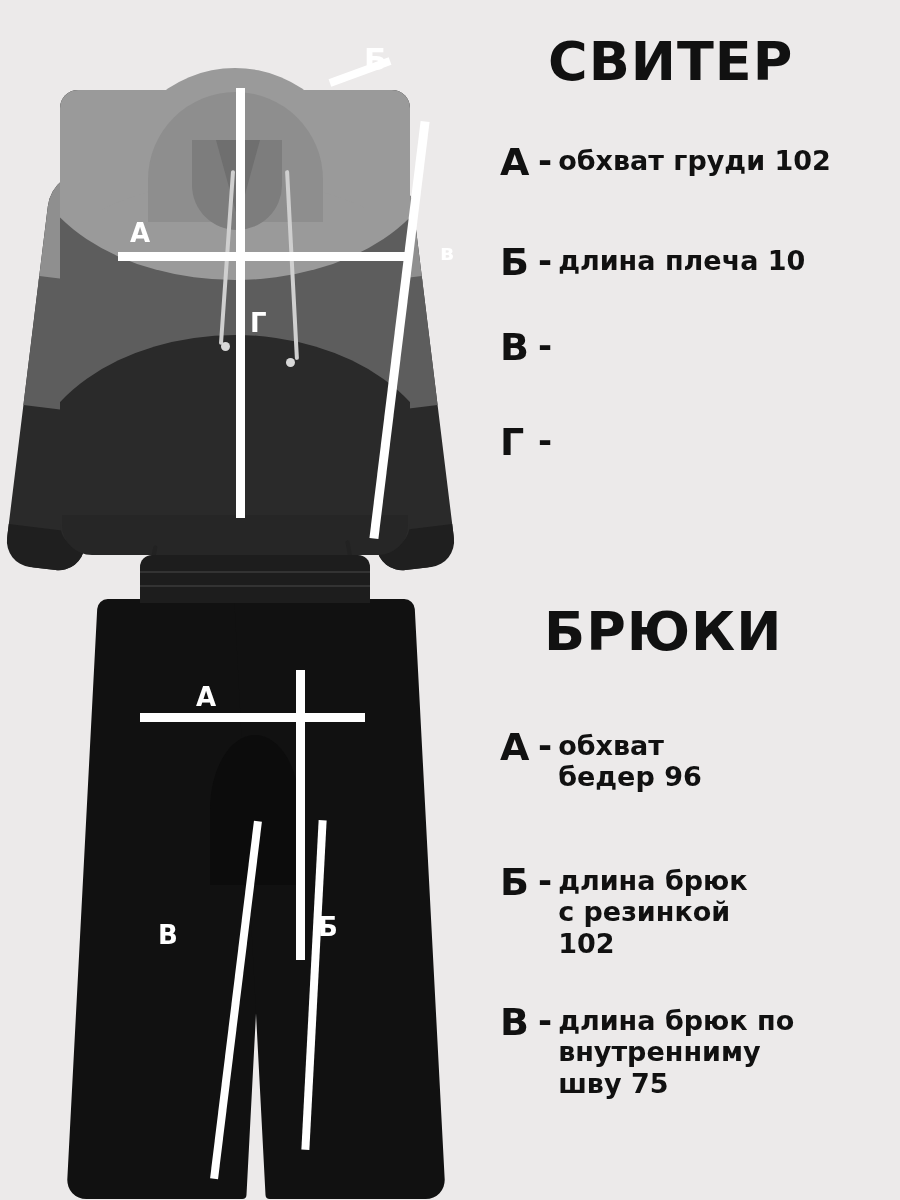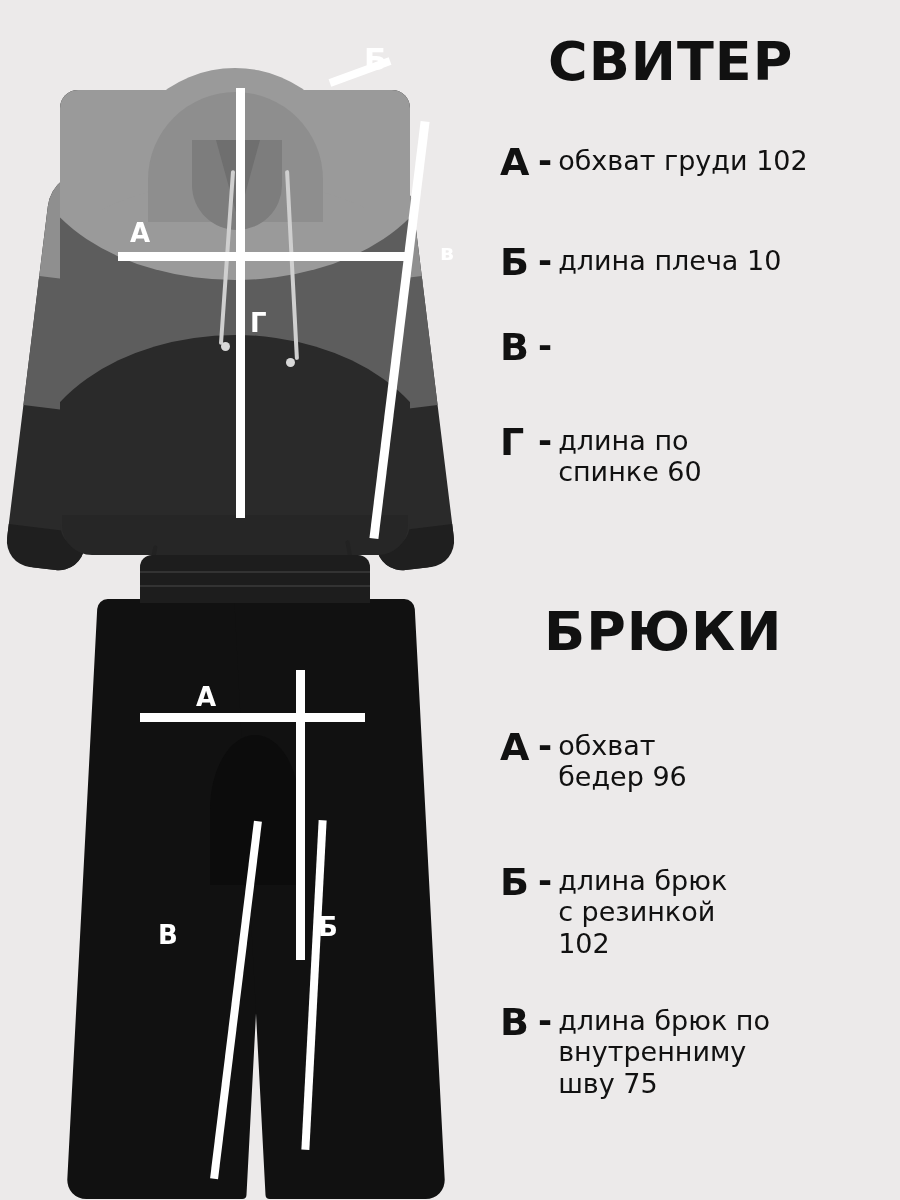--- a/index.html
+++ b/index.html
@@ -176,21 +176,21 @@
   }
   .title-sweater{left:50px;top:30px;text-align:center;}
   .title-pants{left:46px;top:600px;}
 
   .row{position:absolute;display:flex;align-items:flex-start;}
   .row .key{
     font-weight:bold;font-size:38px;color:#111;min-width:34px;
   }
   .row .dash{font-weight:bold;font-size:34px;color:#111;margin:0 6px 0 4px;}
   .row .val{
-    font-weight:normal;font-size:27px;color:#111;line-height:1.16;
+    font-weight:bold;font-size:27px;color:#111;line-height:1.16;
     padding-top:5px;
   }
   .r1{left:2px;top:140px;width:400px;}
   .r2{left:2px;top:240px;width:400px;}
   .r3{left:2px;top:325px;width:400px;}
   .r4{left:2px;top:420px;width:400px;}
 
   .p1{left:2px;top:725px;width:400px;}
   .p2{left:2px;top:860px;width:400px;}
   .p3{left:2px;top:1000px;width:400px;}
@@ -287,21 +287,20 @@
     </div>
 
     <div class="row r3">
       <span class="key">В</span>
       <span class="dash">-</span>
     </div>
 
     <div class="row r4">
       <span class="key">Г</span>
       <span class="dash">-</span>
-      <span class="val">длина по<br>спинке 60</span>
     </div>
 
     <div class="title title-pants">БРЮКИ</div>
 
     <div class="row p1">
       <span class="key">А</span>
       <span class="dash">-</span>
       <span class="val">обхват<br>бедер 96</span>
     </div>
 

